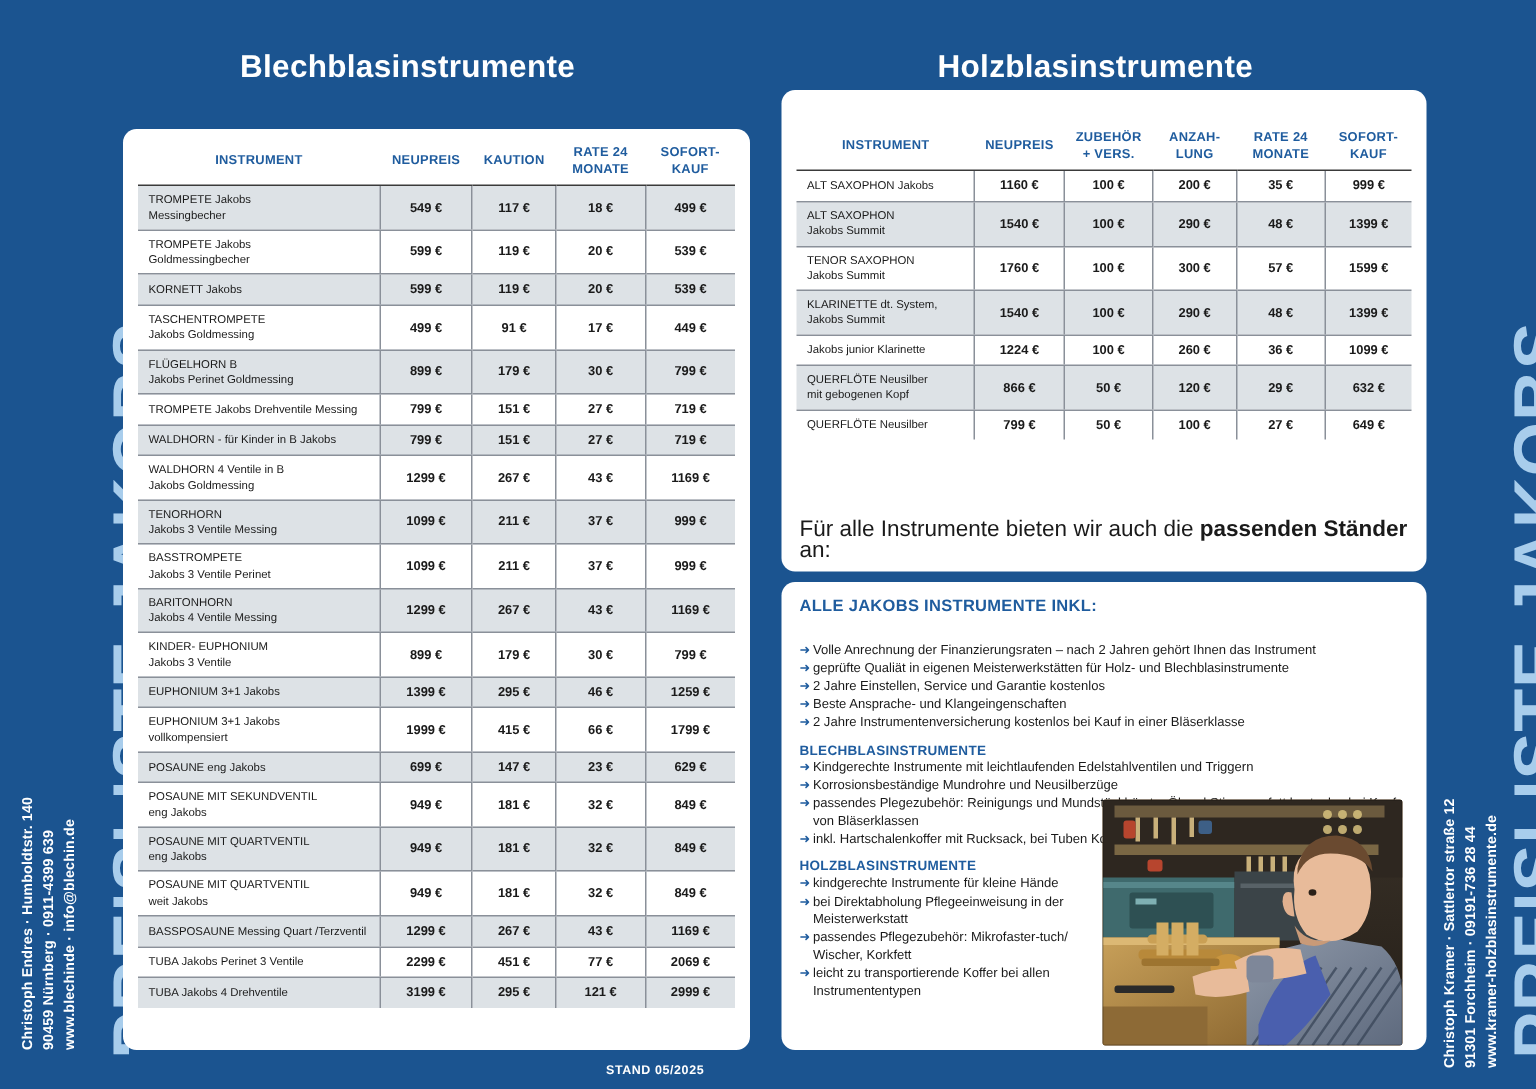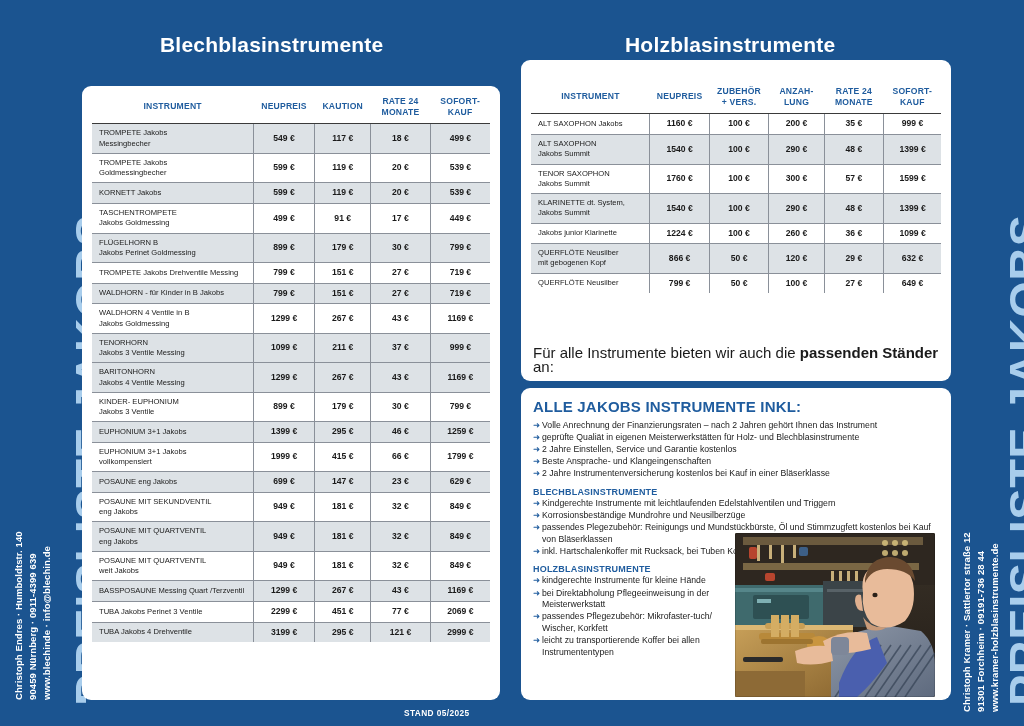--- a/index.html
+++ b/index.html
@@ -136,24 +136,24 @@
   .staender b { font-weight: bold; }
 
   
   .inkl {
     position: absolute;
     left: 533px; top: 398px; width: 410px;
     color: #1a1a1a;
   }
   .inkl h3 {
     color: #1f5c9e;
-    font-size: 15px;
+    font-size: 11px;
     font-weight: bold;
     letter-spacing: 0.2px;
-    margin-bottom: 5px;
+    margin-bottom: 18px;
   }
   .inkl h4 {
     color: #1f5c9e;
     font-size: 9px;
     font-weight: bold;
     letter-spacing: 0.2px;
     margin: 7px 0 1px 0;
   }
   .inkl ul { list-style: none; }
   .inkl li {
@@ -292,20 +292,27 @@
           </tr>
           <tr>
             <td class="name">WALDHORN 4 Ventile in B<br>Jakobs Goldmessing</td>
             <td class="num">1299 €</td>
             <td class="num">267 €</td>
             <td class="num">43 €</td>
             <td class="num">1169 €</td>
           </tr>
           <tr class="alt">
             <td class="name">TENORHORN<br>Jakobs 3 Ventile Messing</td>
+            <td class="num">1099 €</td>
+            <td class="num">211 €</td>
+            <td class="num">37 €</td>
+            <td class="num">999 €</td>
+          </tr>
+          <tr>
+            <td class="name">BASSTROMPETE<br>Jakobs 3 Ventile Perinet</td>
             <td class="num">1099 €</td>
             <td class="num">211 €</td>
             <td class="num">37 €</td>
             <td class="num">999 €</td>
           </tr>
           <tr class="alt">
             <td class="name">BARITONHORN<br>Jakobs 4 Ventile Messing</td>
             <td class="num">1299 €</td>
             <td class="num">267 €</td>
             <td class="num">43 €</td>

